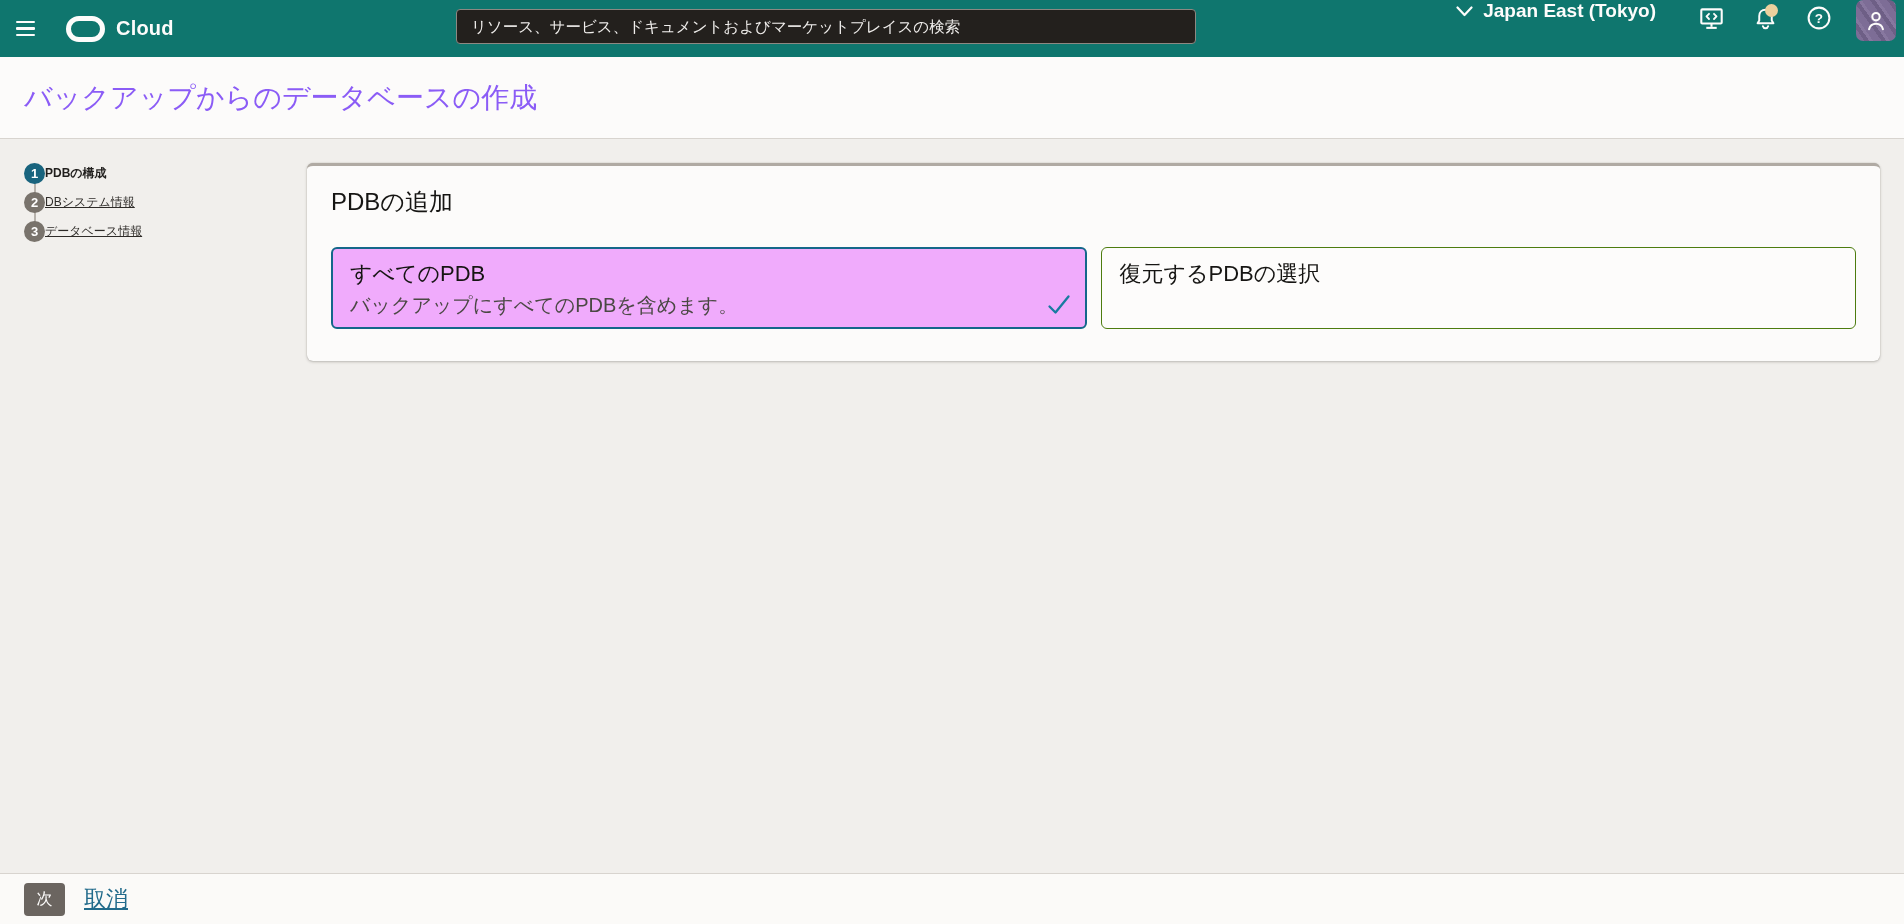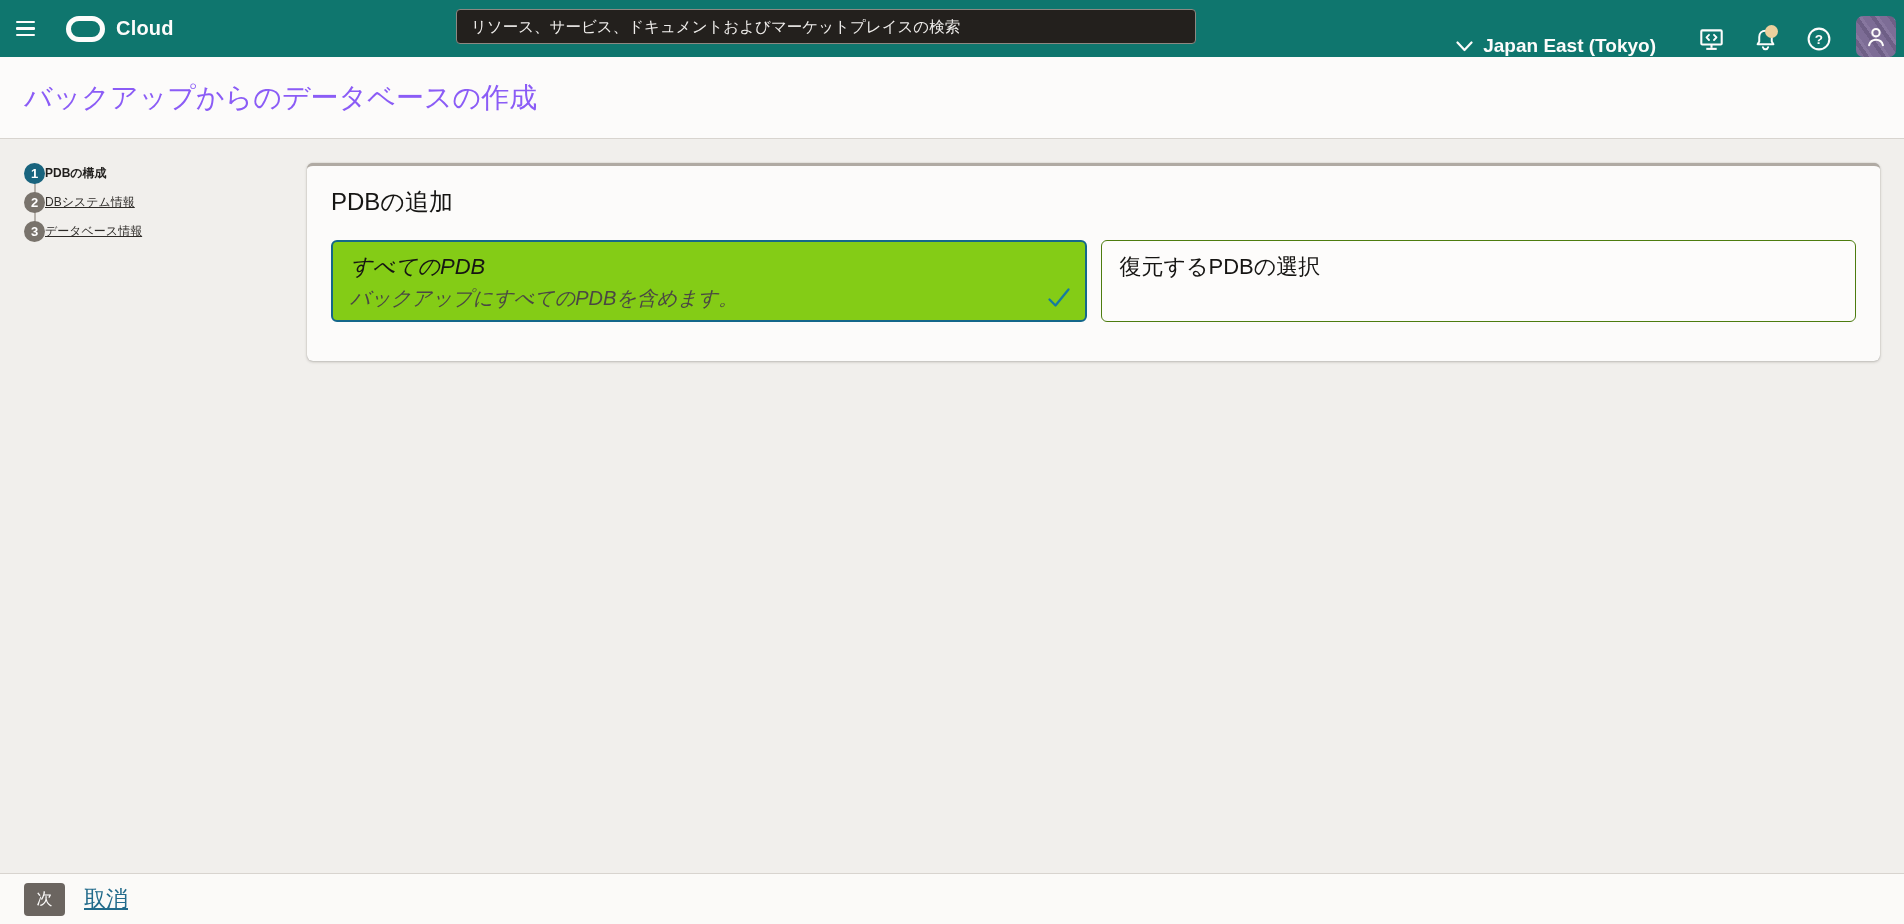--- a/index.html
+++ b/index.html
@@ -27,21 +27,21 @@
   .brand-label { color:#fdfcfb; font-size:20px; font-weight:600; margin-left:11px; letter-spacing:.2px; }
 
   .search-wrap { position:absolute; left:456px; top:9px; width:740px; height:35px; }
   .search-input {
     width:100%; height:100%; background:#23201d; border:1px solid #8d8882;
     border-radius:4px; color:#f0eeec; font-size:15.5px; padding:0 14px;
     font-family:"Liberation Sans","DejaVu Sans",sans-serif; outline:none;
   }
   .search-input::placeholder { color:#f0eeec; opacity:1; }
 
-  .top-right { position:absolute; right:8px; top:0; height:57px; display:flex; align-items:flex-end; }
+  .top-right { position:absolute; right:8px; top:0; height:57px; display:flex; align-items:flex-start; }
   .region {
     display:flex; align-items:center; gap:10px; cursor:pointer; color:#fdfcfb; margin-right:28px;
   }
   .region-label { font-size:19px; font-weight:700; }
   .icon-btn {
     width:36px; height:36px; display:flex; align-items:center; justify-content:center;
     cursor:pointer; margin:0 9px; position:relative;
   }
   .badge-dot {
     position:absolute; top:4px; right:5px; width:13px; height:13px; border-radius:50%;
@@ -81,27 +81,27 @@
   .step.active .step-label { font-weight:700; }
   .step.upcoming .step-label { text-decoration:underline; cursor:pointer; color:#2e2b28; }
 
   
   .card {
     flex:1; height:198px; background:#fcfbfa; border-radius:6px;
     border-top:3px solid #b0aaa3;
     box-shadow:0 1px 3px rgba(60,56,52,.28), 0 0 1px rgba(60,56,52,.35);
     padding:20px 24px 0 24px;
   }
-  .card-heading { font-size:24px; font-weight:400; color:#161513; margin-bottom:22px; }
+  .card-heading { font-size:24px; font-weight:400; color:#161513; margin-bottom:29px; }
   .tiles { display:grid; grid-template-columns:1fr 1fr; gap:14px; }
   .tile {
     position:relative; height:82px; border-radius:6px; background:#fdfcfb;
     border:1px solid #4d7c0f; padding:11px 18px; cursor:pointer;
   }
-  .tile.selected { background:#84cc16; border:2px solid #14678a; padding:10px 17px;font-style:italic; }
+  .tile.selected { background:#f0abfc; border:2px solid #14678a; padding:10px 17px; }
   .tile-title { font-size:22px; font-weight:400; color:#161513; line-height:29px; }
   .tile-desc { font-size:20px; color:#4a4843; line-height:20px; margin-top:7px; }
   .tile-check { position:absolute; right:14px; bottom:11px; }
 
   
   .footer {
     position:absolute; bottom:0; left:0; width:1904px; height:51px;
     background:#fbfaf8; border-top:1px solid #d8d4cf;
     display:flex; align-items:center; padding-left:24px;
   }

